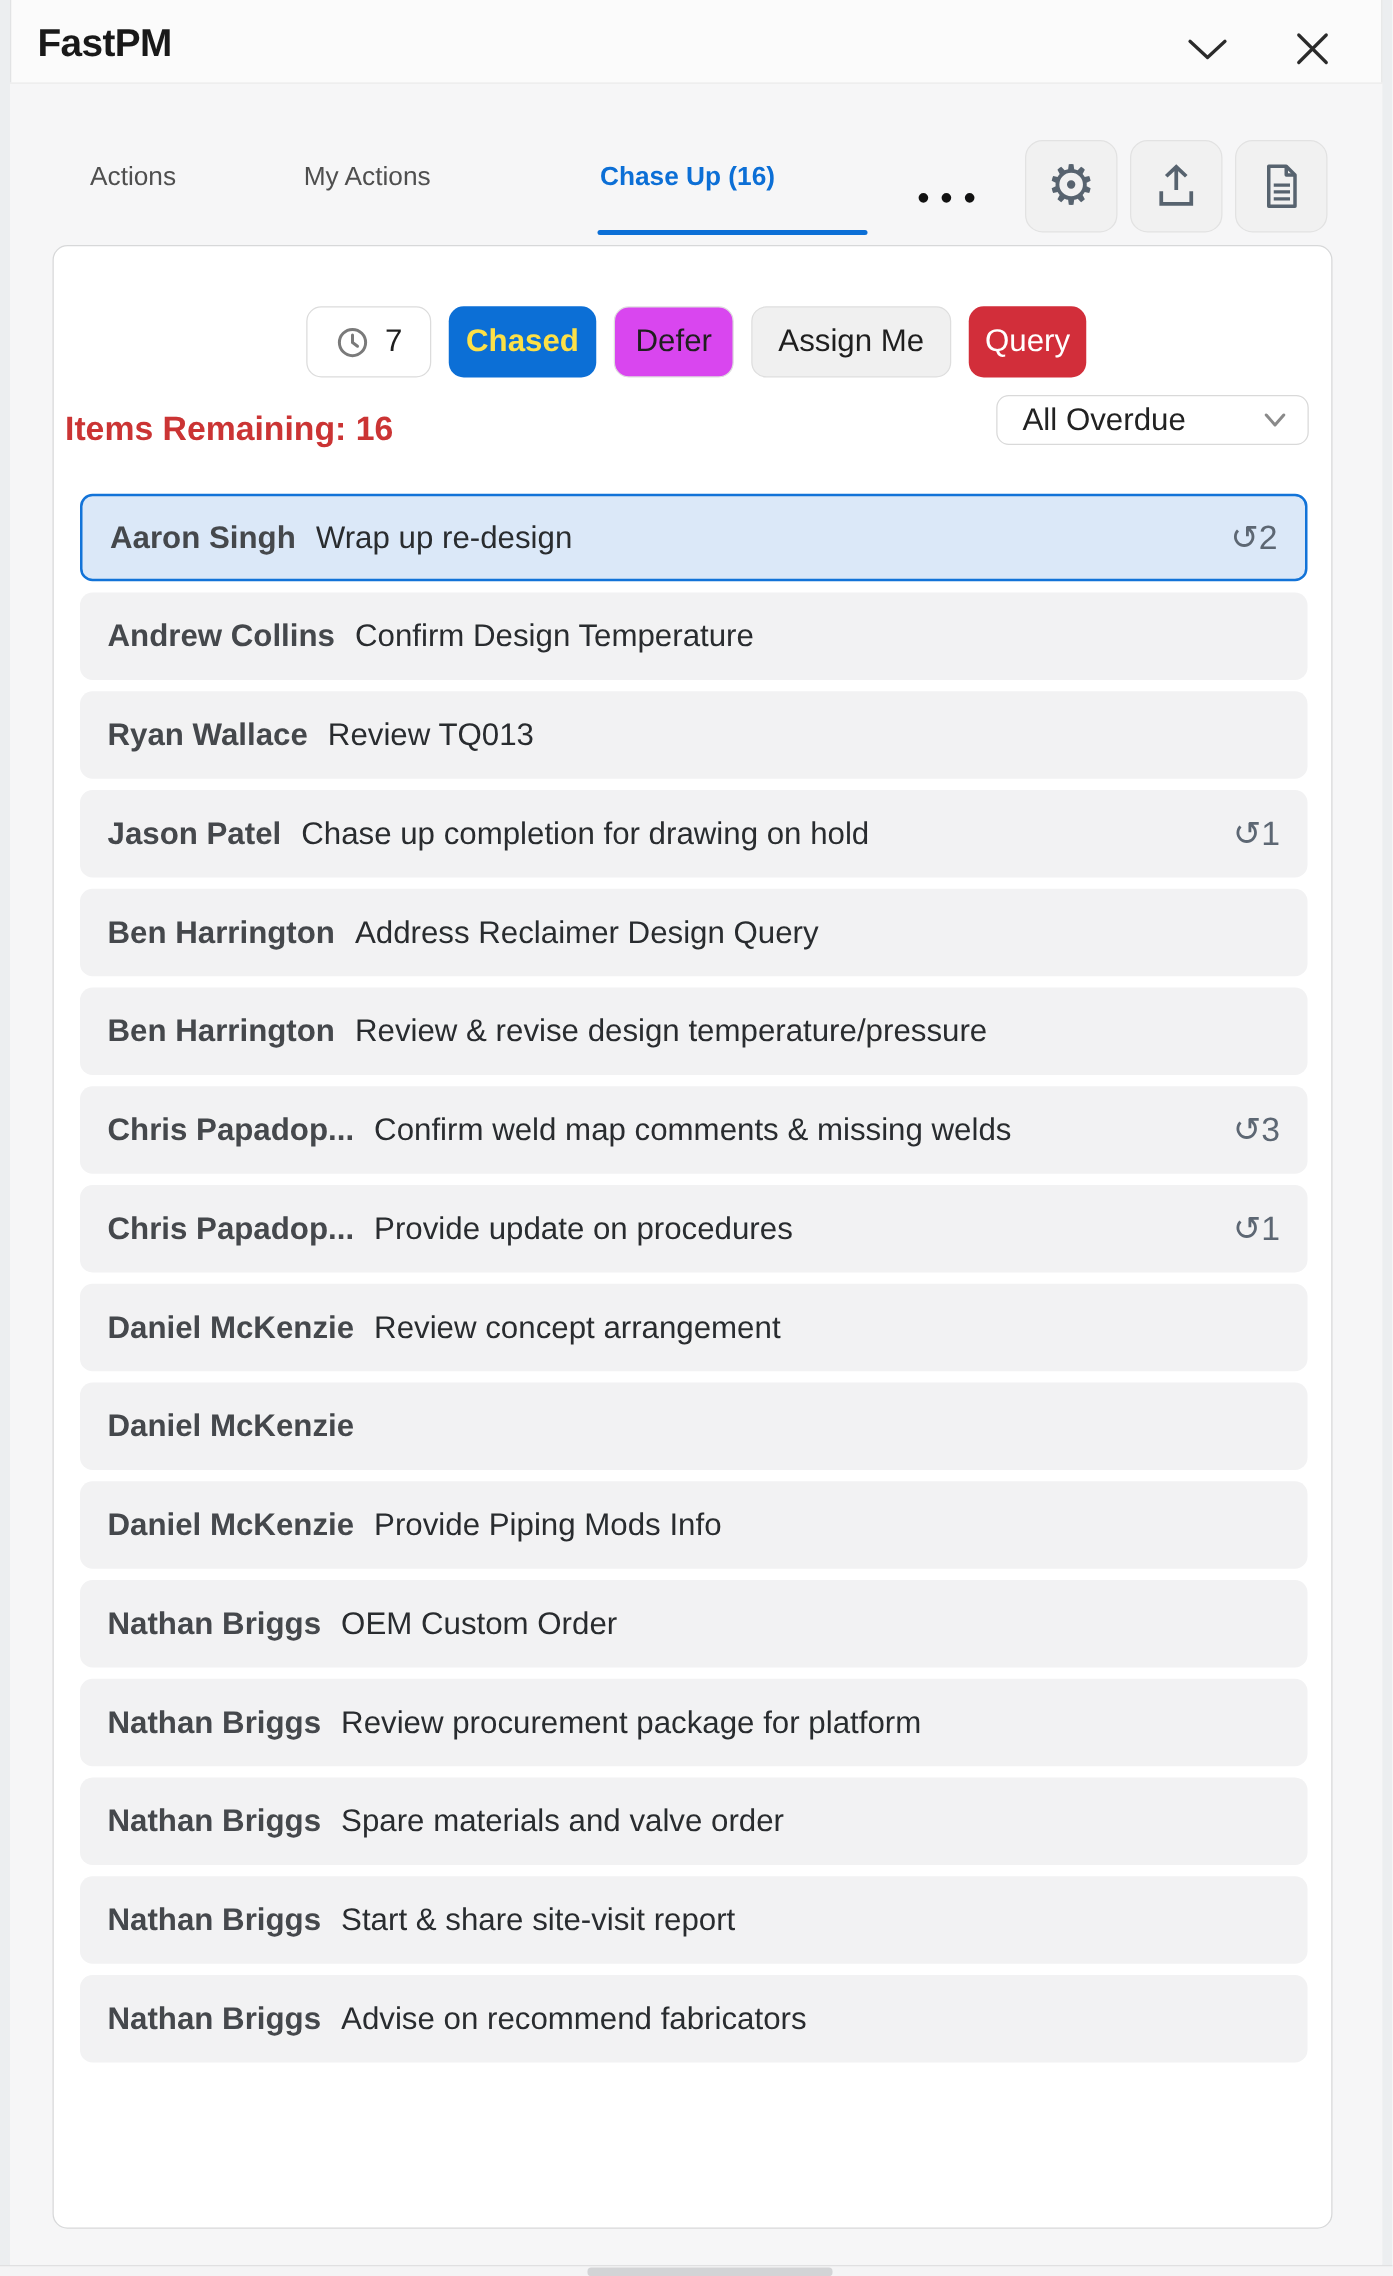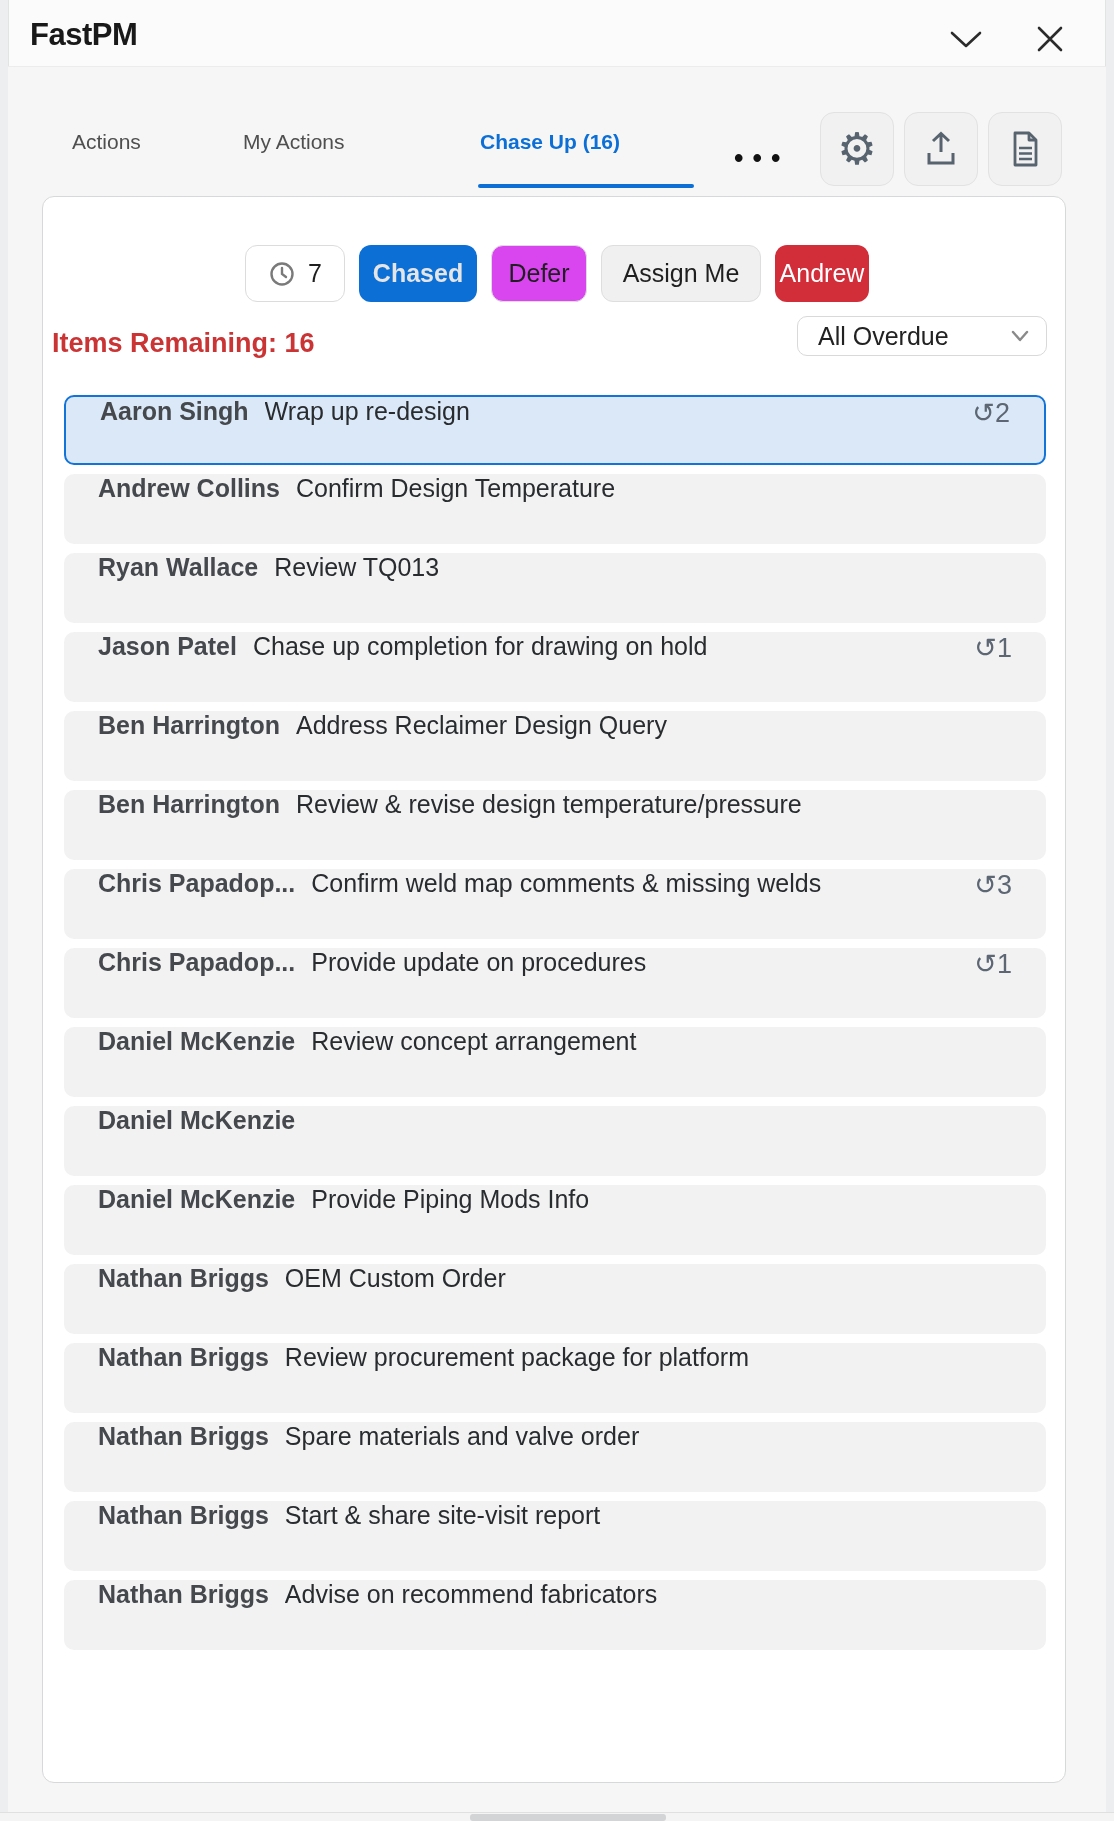--- a/index.html
+++ b/index.html
@@ -36,35 +36,35 @@
   
   .panel { position:absolute; left:42px; top:196px; width:1024px; height:1587px;
            background:#ffffff; border:1.5px solid #d7d8d9; border-radius:12px; }
 
   
   .actions-row { position:absolute; left:0; top:245px; width:1114px; height:57px;
                  display:flex; justify-content:center; gap:14px; }
   .pill { height:57px; border-radius:12px; display:flex; align-items:center; justify-content:center;
           font-size:25px; color:#1f1f1f; cursor:pointer; }
   .pill.timer { width:100px; background:#ffffff; border:1px solid #dcdcdc; gap:12px; }
-  .pill.chased { width:118px; background:#0c6fd6; color:#e5e5e5; font-weight:700; }
+  .pill.chased { width:118px; background:#0c6fd6; color:#fde047; font-weight:700; }
   .pill.defer { width:96px; background:#d946ef; border:1px solid #dedede; }
   .pill.assign { width:160px; background:#f0f0f0; border:1px solid #dedede; }
   .pill.close { width:94px; background:#d22e3a; color:#ffffff; }
 
   .items-remaining { position:absolute; left:52px; top:328px; font-size:27px; font-weight:700; color:#cb3434; }
   .filter-select { position:absolute; left:797px; top:316px; width:250px; height:40px;
                    background:#ffffff; border:1px solid #d9d9d9; border-radius:10px;
                    display:flex; align-items:center; padding:0 16px 0 20px; cursor:pointer; }
   .filter-select .val { font-size:25px; color:#222; flex:1; }
 
   
   .rows { position:absolute; left:64px; top:395px; width:982px; }
   .row { height:70px; border-radius:10px; background:#f2f2f3; margin-bottom:9px;
-         display:flex; padding:0 34px; cursor:pointer; }
+         display:flex; align-items:center; padding:0 22px; cursor:pointer; }
   .row.selected { background:#dbe8f8; border:2.5px solid #1273d8; }
   .row .name { font-size:25px; font-weight:700; color:#45484c; white-space:nowrap; }
   .row .task { font-size:25px; font-weight:400; color:#292c2f; margin-left:16px; white-space:nowrap; flex:1; overflow:hidden; }
   .row .badge { font-size:27px; color:#5d6773; white-space:nowrap; }
 
   
   .hscroll { position:absolute; left:0; top:1812px; width:1114px; height:9px; background:#f4f4f5; border-top:1px solid #e0e0e1; }
   .hscroll .thumb { position:absolute; left:470px; top:1px; width:196px; height:7px; background:#d3d4d6; border-radius:3px; }
 
   svg { display:block; }
@@ -127,21 +127,21 @@
         <svg width="28" height="28" viewBox="0 0 28 28">
           <circle cx="14" cy="14" r="10.5" fill="none" stroke="#7a7a7a" stroke-width="2.4"></circle>
           <path d="M14 8 V14 L18 17" fill="none" stroke="#7a7a7a" stroke-width="2.4" stroke-linecap="round"></path>
         </svg>
       </span>
       <span>7</span>
     </div>
     <div class="pill chased">Chased</div>
     <div class="pill defer">Defer</div>
     <div class="pill assign">Assign Me</div>
-    <div class="pill close">Andrew</div>
+    <div class="pill close">Query</div>
   </div>
 
   <div class="items-remaining">Items Remaining: 16</div>
 
   <div class="filter-select">
     <span class="val">All Overdue</span>
     <span>
       <svg width="20" height="14" viewBox="0 0 20 14">
           <polyline points="3,3 10,11 17,3" fill="none" stroke="#8a8a8a" stroke-width="2.4" stroke-linecap="round" stroke-linejoin="round"></polyline>
         </svg>

